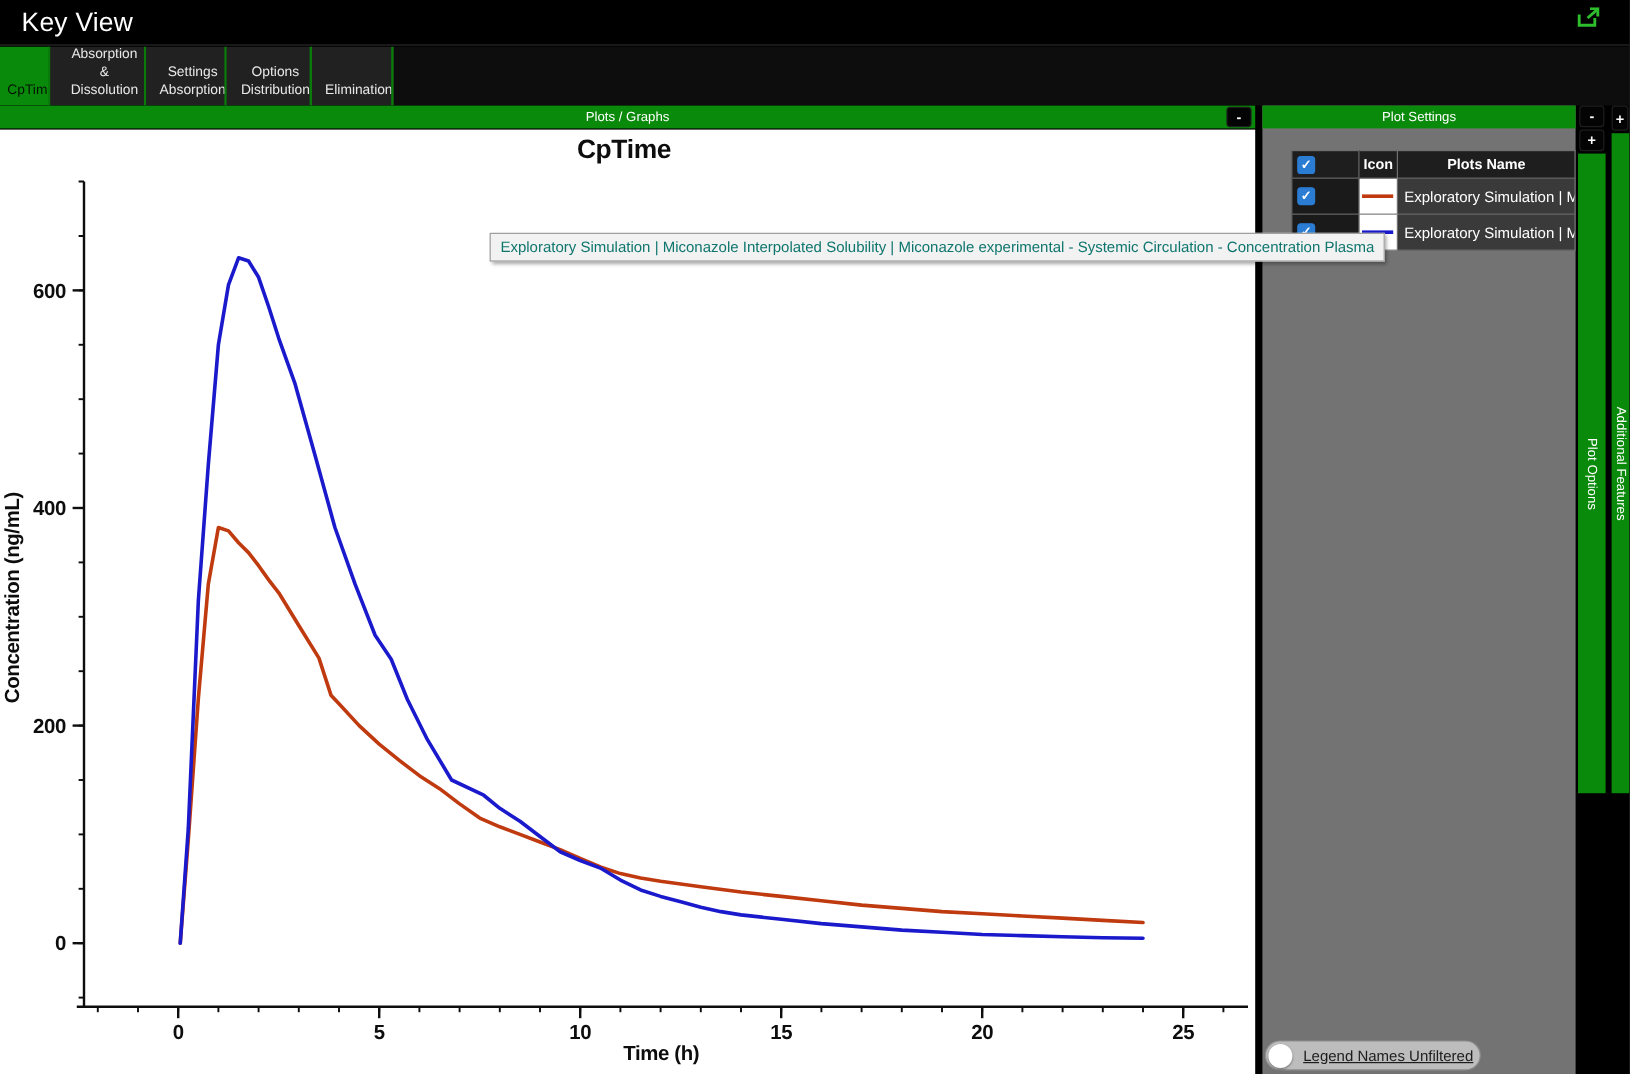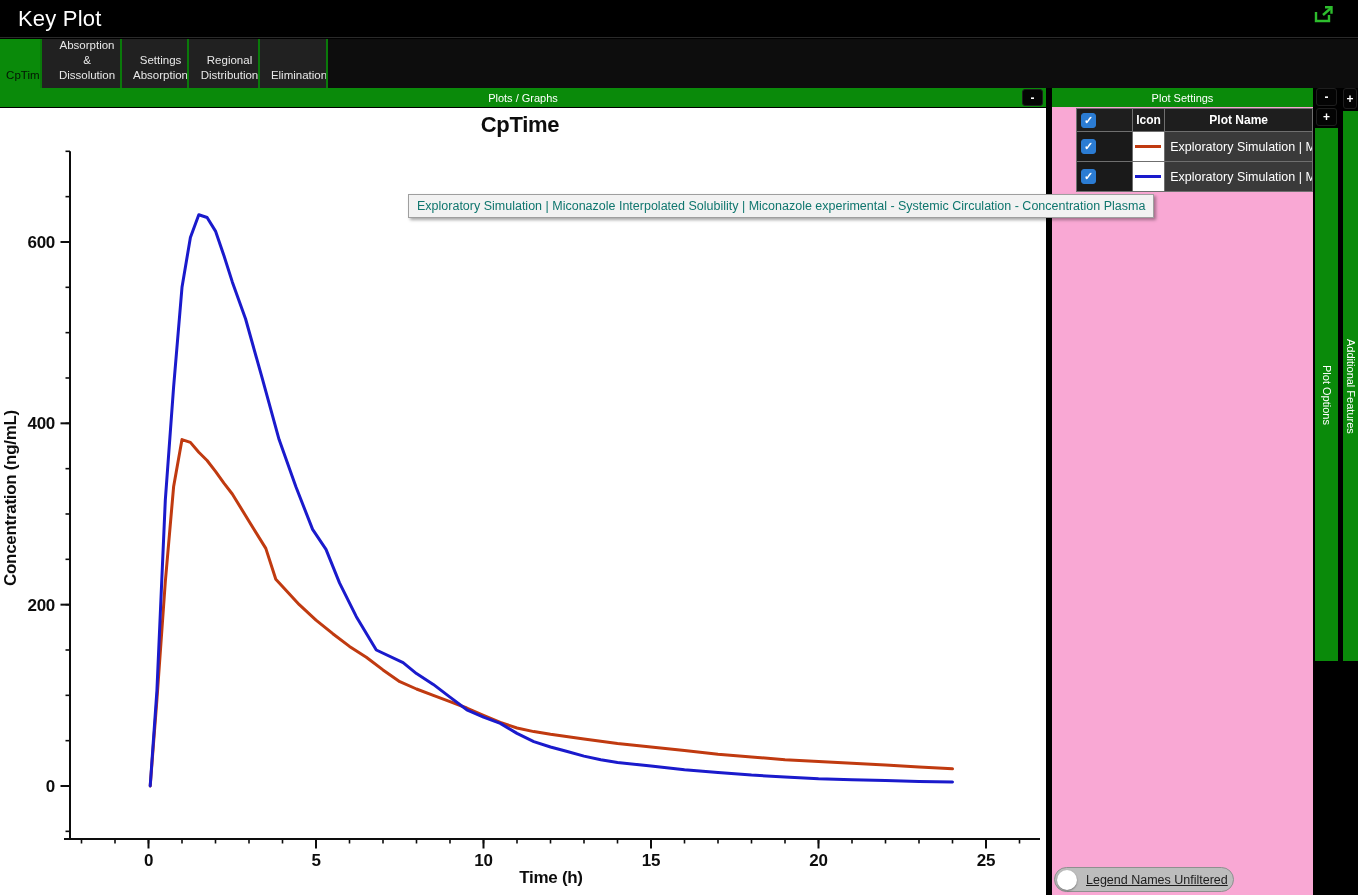--- a/index.html
+++ b/index.html
@@ -28,22 +28,22 @@
   .mini-btn { background:#040404; color:#fff; border:1px solid #1e1e1e; border-radius:3px;
               font-size:12px; font-weight:bold; line-height:1; display:flex; align-items:center;
               justify-content:center; cursor:pointer; }
   .panel-header .mini-btn { position:absolute; right:3px; top:1px; width:21px; height:17px; }
 
   
   .plot-panel { width:1046px; height:807px; display:flex; flex-direction:column; background:#000; }
   .plot-white { background:#fff; width:1046px; height:788px; margin-top:1px; }
 
   
-  .settings-panel { width:261px; height:807px; margin-left:6px; background:#f9a8d4; position:relative;
-                    display:flex; flex-direction:column; }
+  .settings-panel { width:261px; height:807px; margin-left:6px; background:#737373; position:relative;
+                    display:flex; flex-direction:column;gap:17px; }
   .grid-table { margin-top:1px;margin-left:24px; }
   .g-row { display:flex; }
   .g-cell { border:1px solid #6f6f6f; border-left:none; display:flex; align-items:center; }
   .g-cell:first-child { border-left:1px solid #6f6f6f; }
   .hdr .g-cell { background:#1e1e1e; color:#fff; font-weight:bold; font-size:12px; justify-content:center; height:24px; }
   .c1 { width:62px; } .c2 { width:36px; } .c3 { width:163px; }
   .body-row .g-cell { height:30px; border-top:none; }
   .body-row .c1 { background:#1a1a1a; justify-content:flex-start; padding-left:4px; }
   .body-row .c2 { background:#fff; justify-content:center; }
   .body-row .c3 { background:#3a3a3a; color:#fff; font-size:12.5px; white-space:nowrap; overflow:hidden; padding-left:5px; }
@@ -74,40 +74,40 @@
              border:1px solid #9f9f9f; box-shadow:2px 2px 3px rgba(0,0,0,.35);
              color:#0f766e; font-size:12.5px; display:flex; align-items:center; padding:0 8px;
              white-space:nowrap; z-index:50; }
 </style>
 </head>
 <body>
 
 <div class="app">
 
   <div class="titlebar">
-    <span class="title">Key Plot</span>
+    <span class="title">Key View</span>
     <svg class="ext-icon" viewBox="0 0 20 18">
       <path d="M2 6 v9 h13 v-6" fill="none" stroke="#2dbd2d" stroke-width="2.4"></path>
       <path d="M9 9 L17 2" fill="none" stroke="#2dbd2d" stroke-width="2.4"></path>
       <path d="M11 1.2 h6.5 v6.5" fill="none" stroke="#2dbd2d" stroke-width="2.4"></path>
     </svg>
   </div>
 
   <div class="tabbar">
     <div class="tab selected" style="width:42px">
         <span>CpTime</span>
       </div>
     <div class="tab" style="width:80px">
         <span>Absorption &amp; Dissolution</span>
       </div>
     <div class="tab" style="width:67px">
         <span>Settings Absorption</span>
       </div>
     <div class="tab" style="width:71px">
-        <span>Regional Distribution</span>
+        <span>Options Distribution</span>
       </div>
     <div class="tab" style="width:68px">
         <span>Elimination</span>
       </div>
   </div>
 
   <div class="content">
 
     <div class="plot-panel">
       <div class="panel-header">
@@ -195,21 +195,21 @@
     <div class="settings-panel">
       <div class="panel-header">
         <span>Plot Settings</span>
       </div>
       <div class="grid-table">
         <div class="g-row hdr">
           <div class="g-cell c1">
               <div class="checkbox checked"></div>
             </div>
           <div class="g-cell c2">Icon</div>
-          <div class="g-cell c3">Plot Name</div>
+          <div class="g-cell c3">Plots Name</div>
         </div>
         <div class="g-row body-row">
           <div class="g-cell c1">
               <div class="checkbox checked"></div>
             </div>
           <div class="g-cell c2">
               <div class="series-line" style="background-color: rgb(192, 58, 16);"></div>
             </div>
           <div class="g-cell c3">Exploratory Simulation | Mico</div>
         </div>

